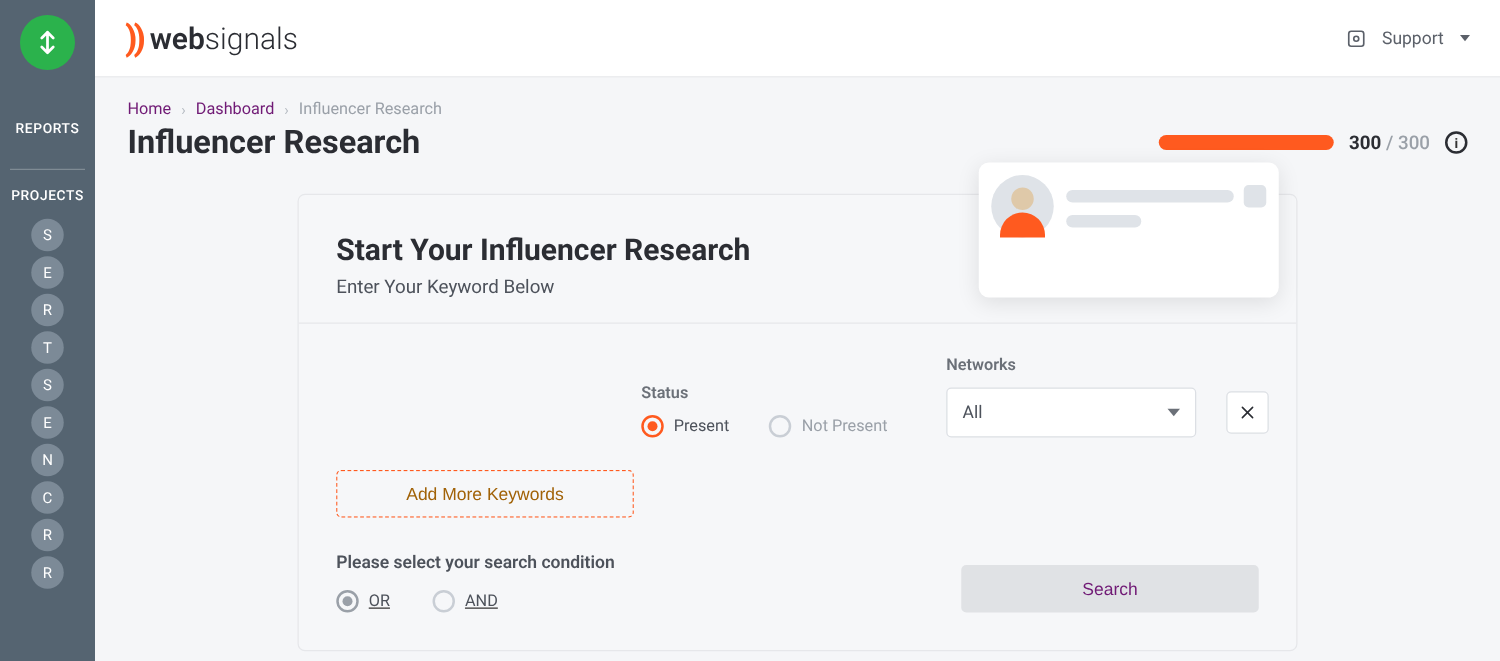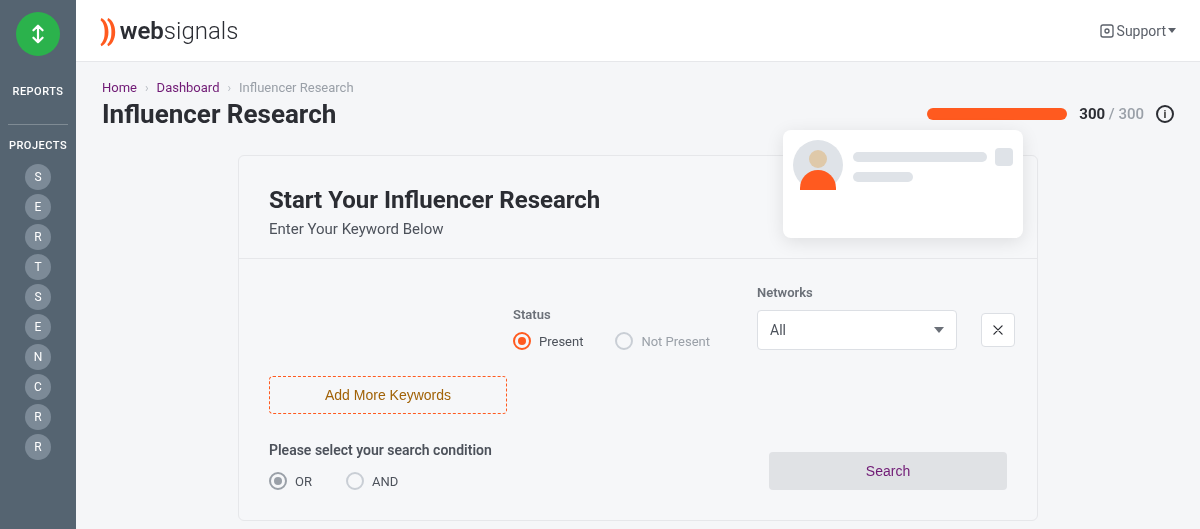--- a/index.html
+++ b/index.html
@@ -31,21 +31,21 @@
     margin-top: 12px;
     background: #2bb24c;
     border-radius: 50%;
     display: flex; align-items: center; justify-content: center;
     color: #fff;
   }
   .sidebar-section-label {
     color: #fff;
     font-size: 11px;
     letter-spacing: .5px;
-    margin-top: 29px;
+    margin-top: 40px;
     margin-bottom: 8px;
     font-weight: 500;
   }
   .sidebar-section-label.projects {
     margin-top: 18px;
     padding-top: 14px;
     border-top: 1px solid rgba(255,255,255,.25);
     width: 60px;
     text-align: center;
   }
@@ -83,21 +83,21 @@
     font-size: 28px;
     font-weight: 800;
     letter-spacing: -3px;
     margin-right: 6px;
   }
   .brand .light { font-weight: 300; }
   .support {
     display: flex; align-items: center;
     color: #5b6069;
     cursor: pointer;
-    gap: 2px;
+    gap: 13px;
     font-size: 14px;
   }
   .support .caret {
     width: 0; height: 0;
     border-left: 4px solid transparent;
     border-right: 4px solid transparent;
     border-top: 5px solid #5b6069;
   }
   .support svg { flex: none; }
 
@@ -274,21 +274,21 @@
     border: 1px dashed #ff5a1f;
     color: #a16207;
     background: transparent;
     border-radius: 4px;
     font-size: 14px;
     cursor:pointer;
   }
 
   .condition-section { margin-top: 28px; display:flex; justify-content:space-between; align-items:flex-end; }
   .cond-label { font-size:14px; color:#4d525b; font-weight:600; margin-bottom:14px; }
-  .cond-radios { display:flex; gap:34px; }
+  .cond-radios { display:flex; gap:34px;text-decoration:underline; }
   .search-btn {
     width:238px; height:38px;
     background:#e0e2e5; color:#701a75;
     border:none; border-radius:4px;
     font-size:14px;
     cursor:not-allowed;
   }
 </style>
 </head>
 <body>

